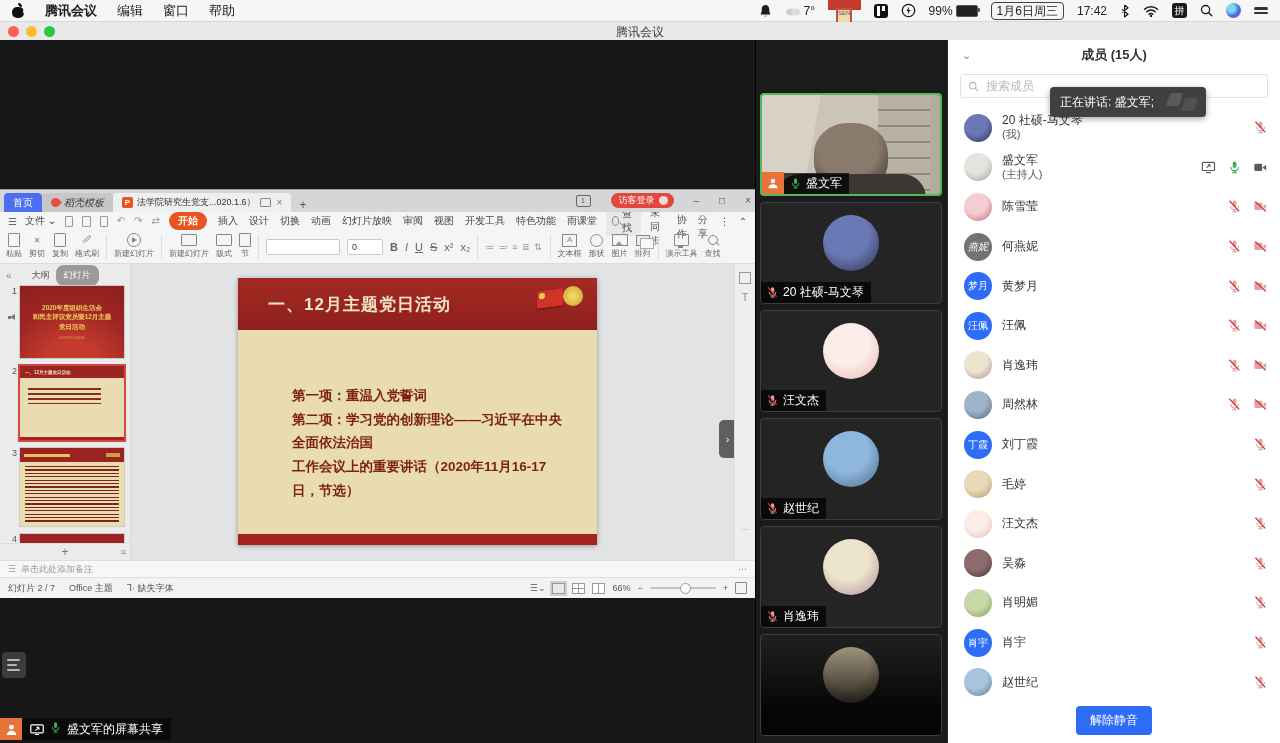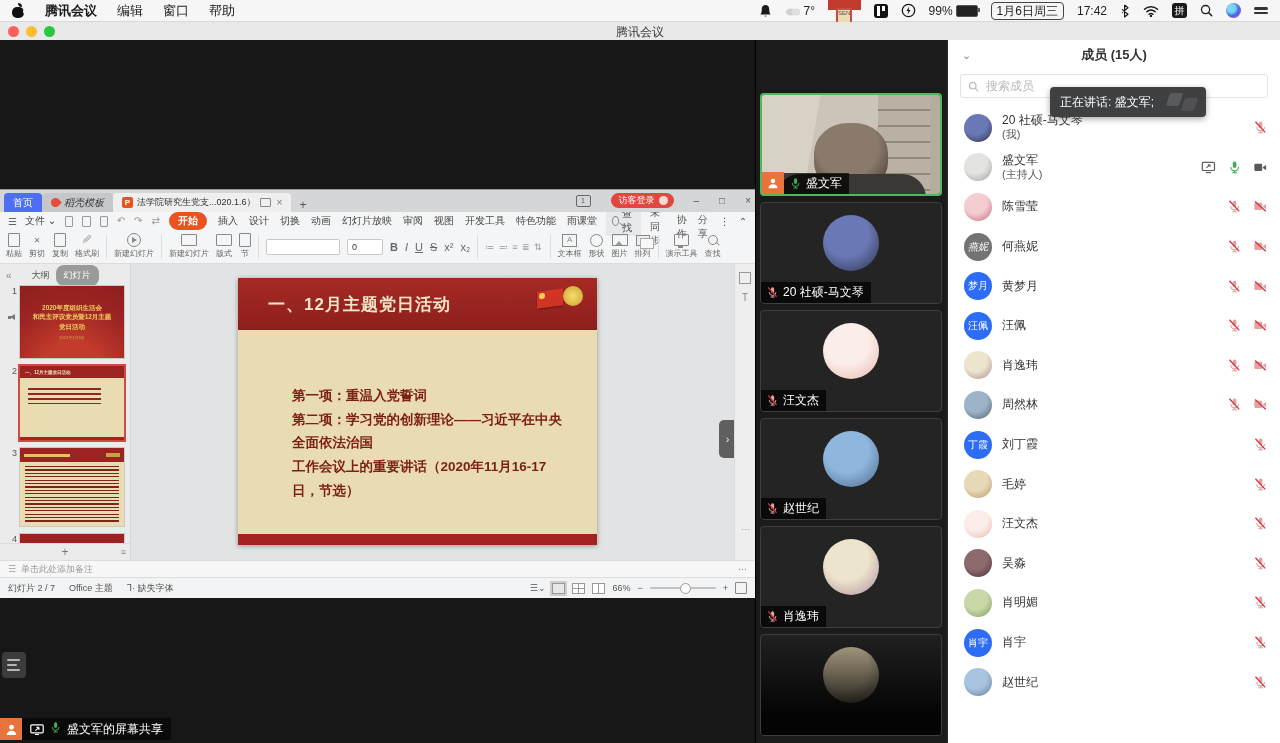--- a/index.html
+++ b/index.html
@@ -924,15 +924,18 @@
               <svg width="15" height="15" viewBox="0 0 16 16">
                 <rect x="6.2" y="1.5" width="3.8" height="7" rx="1.9" fill="#e0a3a3"></rect>
                 <path d="M4 7.5a4.1 4.1 0 0 0 8.2 0" fill="none" stroke="#e0a3a3" stroke-width="1.2"></path>
                 <line x1="8.1" y1="11.8" x2="8.1" y2="13.4" stroke="#e0a3a3" stroke-width="1.2"></line>
                 <line x1="5.6" y1="13.6" x2="10.6" y2="13.6" stroke="#e0a3a3" stroke-width="1.2"></line>
                 <line x1="2.6" y1="1.8" x2="13" y2="13.2" stroke="#d9363e" stroke-width="1.5"></line>
               </svg>
             </span>
           </div>
         </div>
+      <div class="mp-foot">
+        <button class="unmute-btn">解除静音</button>
+      </div>
     </div>
   </div>
 </div>
 
 </body></html>

